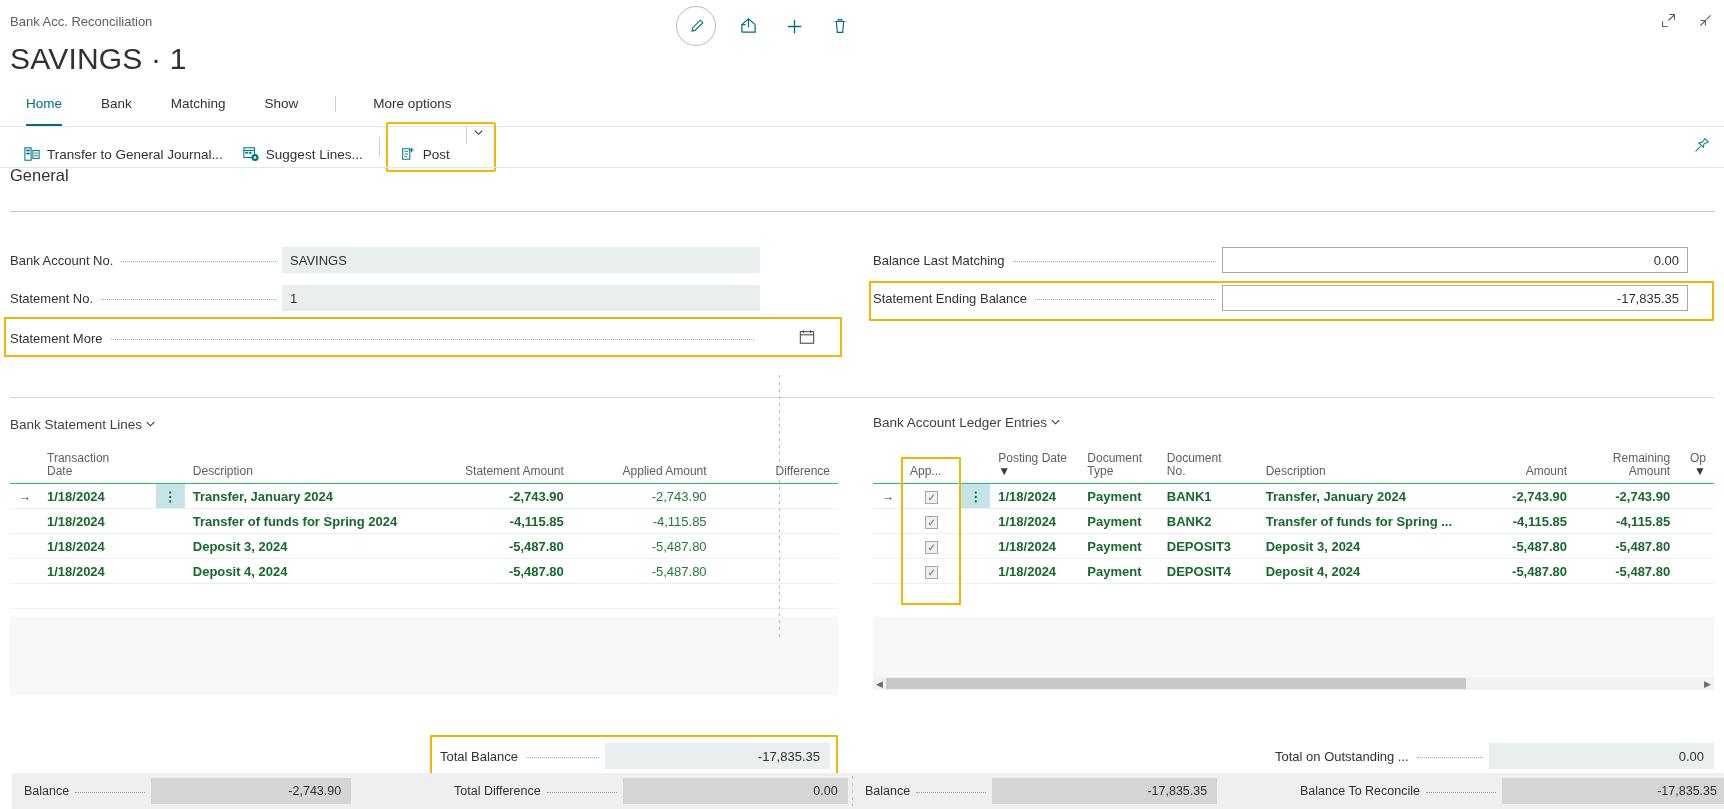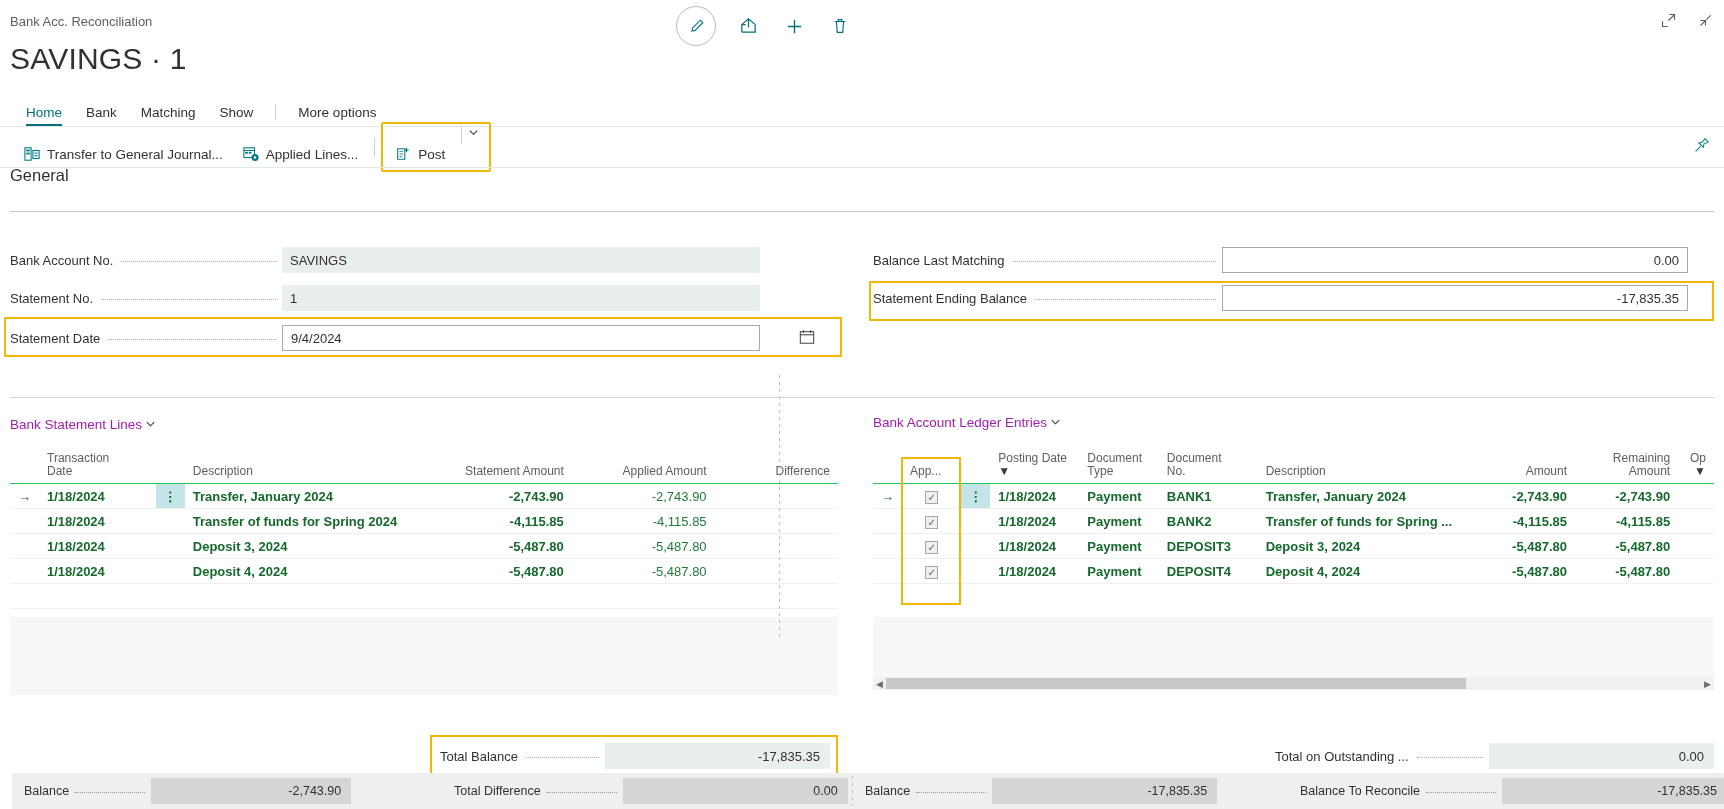--- a/index.html
+++ b/index.html
@@ -18,21 +18,21 @@
     width:40px; height:40px; border-radius:50%;
     border:1px solid #b9b9b9; background:#fff;
     display:flex; align-items:center; justify-content:center;
     color:#00707f;
   }
   .plain-btn { width:28px;height:28px;display:flex;align-items:center;justify-content:center;color:#00707f; }
   .rightwin { position:absolute; right:10px; top:12px; display:flex; gap:20px; color:#5a5a5a; }
   .pagetitle { position:absolute; left:10px; top:42px; font-size:30px; font-weight:300; color:#323130; letter-spacing:.2px; }
 
   .navtabs { position:absolute; left:0; top:96px; width:100%; height:30px;
-             display:flex; align-items:flex-end; gap:0; padding-left:14px; font-size:13.5px; }
+             display:flex; gap:15px; padding-left:14px; font-size:13.5px; }
   .navtab { padding:0 12px 6px 12px; color:#323130; cursor:pointer; position:relative; }
   .navtab.active { color:#00707f; }
   .navtab.active::after { content:""; position:absolute; left:12px; right:12px; bottom:0; height:2px; background:#00707f; }
   .navsep { width:1px; height:16px; background:#d2d0ce; margin:0 10px 6px 10px; }
   .navtab.more { color:#323130; }
   .tabrule { position:absolute; left:0; top:126px; width:100%; height:1px; background:#e6e6e6; }
 
   .actionbar { position:absolute; left:0; top:127px; width:100%; height:40px; display:flex; align-items:center; padding-left:14px; gap:0; }
   .act { display:flex; align-items:center; gap:7px; padding:6px 10px; font-size:13.5px; color:#323130; white-space:nowrap;margin-top:14px;}
   .act .ic { color:#007b84; display:flex; align-items:center; }
@@ -49,21 +49,21 @@
   .flabel { font-size:13px; color:#323130; white-space:nowrap; }
   .dots { flex:1; border-bottom:1px dotted #a9a9a9; margin:0 6px 5px 8px; height:9px; }
   .fval {
     height:26px; display:flex; align-items:center;
     padding:0 8px; font-size:13px; color:#323130;
   }
   .fval.gray { background:#e9eeee; }
   .fval.box { border:1px solid #a9a9a9; background:#fff; }
   .fval.num { justify-content:flex-end; }
 
-  .grp-label { position:absolute; font-size:13.5px; color:#a21caf; display:flex; align-items:center; gap:3px; }
+  .grp-label { position:absolute; font-size:13.5px; color:#404040; display:flex; align-items:center; gap:3px; }
 
   table.grid { position:absolute; border-collapse:collapse; font-size:13px; }
   table.grid th {
     font-weight:400; color:#605e5c; font-size:12px;
     vertical-align:bottom; padding:2px 8px 5px 8px;
     border-bottom:1px solid #22c55e; text-align:left; line-height:13px;
   }
   table.grid th.r { text-align:right; }
   table.grid td {
     padding:4px 8px; border-bottom:1px solid #efefef;
@@ -172,21 +172,21 @@
     <span class="ic">
       <svg width="16" height="16" viewBox="0 0 18 18">
           <rect x="1" y="2" width="12" height="11" fill="none" stroke="#007b84" stroke-width="1.2"></rect>
           <path d="M1 5h12" stroke="#007b84" stroke-width="1.2"></path>
           <rect x="2.5" y="6.5" width="3" height="2.2" fill="#007b84"></rect>
           <rect x="6.5" y="6.5" width="3" height="2.2" fill="#007b84"></rect>
           <circle cx="13.5" cy="13" r="4" fill="#007b84"></circle>
           <circle cx="13.5" cy="13" r="1.4" fill="#fff"></circle>
         </svg>
     </span>
-    <span>Applied Lines...</span>
+    <span>Suggest Lines...</span>
   </div>
   <div class="actsep"></div>
   <div class="post-wrap">
     <div class="act">
       <span class="ic">
         <svg width="16" height="16" viewBox="0 0 18 18">
             <path d="M3 3h8v12H3z" fill="none" stroke="#007b84" stroke-width="1.2"></path>
             <path d="M5 6h4M5 9h4M5 12h3" stroke="#007b84" stroke-width="1"></path>
             <path d="M13 2v5M10.5 4.5h5" stroke="#007b84" stroke-width="1.3"></path>
           </svg>
@@ -218,23 +218,22 @@
 </div>
 
 <div class="field" style="left:10px; top:285px; width:750px;">
   <span class="flabel">Statement No.</span>
   <span class="dots"></span>
   <span class="fval gray" style="width:478px;">1</span>
 </div>
 
 <div class="hlcol" style="left:4px; top:317px; width:838px; height:40px;"></div>
 <div class="field" style="left:10px; top:325px; width:750px;">
-  <span class="flabel">Statement Date</span>
-  <span class="dots"></span>
-  <span class="fval box" style="width:478px;position:relative;">9/4/2024</span>
+  <span class="flabel">Statement More</span>
+  <span class="dots"></span>
   <span style="position:absolute;left:789px;top:4px;">
     <svg width="16" height="16" viewBox="0 0 18 18">
         <rect x="1.5" y="3" width="15" height="13" fill="none" stroke="#4a4a4a" stroke-width="1.2"></rect>
         <path d="M1.5 6.5h15" stroke="#4a4a4a" stroke-width="1.2"></path>
         <path d="M5 1.5v3M13 1.5v3" stroke="#4a4a4a" stroke-width="1.2"></path>
       </svg>
   </span>
 </div>
 
 <div class="field" style="left:873px; top:247px; width:815px;">

